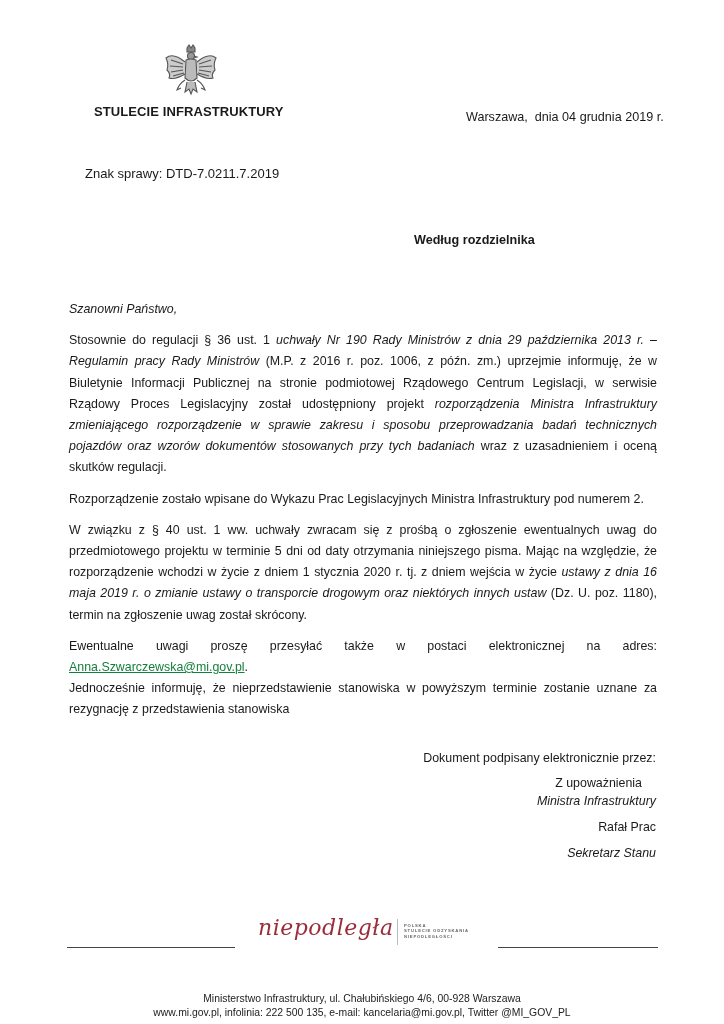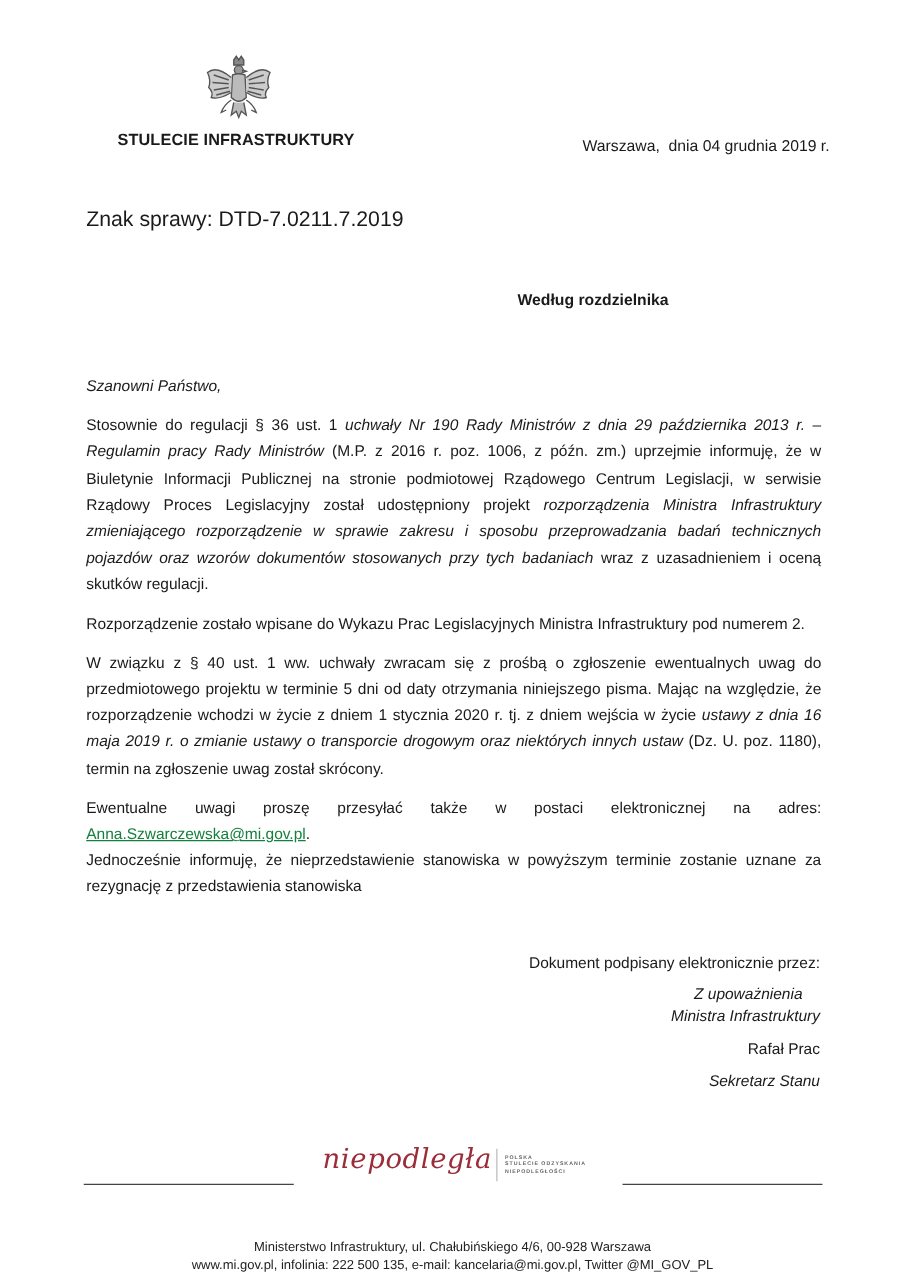--- a/index.html
+++ b/index.html
@@ -26,22 +26,22 @@
       left: 94px; top: 104px;
       font-weight: bold;
       font-size: 13px;
       letter-spacing: 0.1px;
     }
     #place-date {
       left: 466px; top: 110px;
       font-size: 12.6px;
     }
     #case-ref {
-      left: 69px; top: 166px;
-      font-size: 17px;
+      left: 85px; top: 166px;
+      font-size: 13px;
     }
     #recipient {
       left: 414px; top: 233px;
       font-weight: bold;
       font-size: 12.6px;
     }
 
     
     #letter-body {
       left: 69px; top: 299px; width: 588px;
@@ -60,22 +60,22 @@
       text-decoration: underline;
     }
 
     
     #signature {
       right: 68px; top: 751px;
       text-align: right;
       font-size: 12.4px;
     }
     #signature div { white-space: nowrap; }
-    #sig-intro { margin-bottom: 11px; margin-top: 12px; }
-    #sig-auth1 { font-style: italic; margin-bottom: 4px; padding-right: 14px; }
+    #sig-intro { margin-bottom: 11px; }
+    #sig-auth1 { margin-bottom: 4px; padding-right: 14px; }
     #sig-auth2 { font-style: italic; margin-bottom: 12px; }
     #sig-name { margin-bottom: 12px; }
     #sig-role { font-style: italic; }
 
     
     .footer-line {
       top: 947px; height: 1px; background: #444;
     }
     #footer-line-left { left: 67px; width: 168px; }
     #footer-line-right { left: 498px; width: 160px; }

